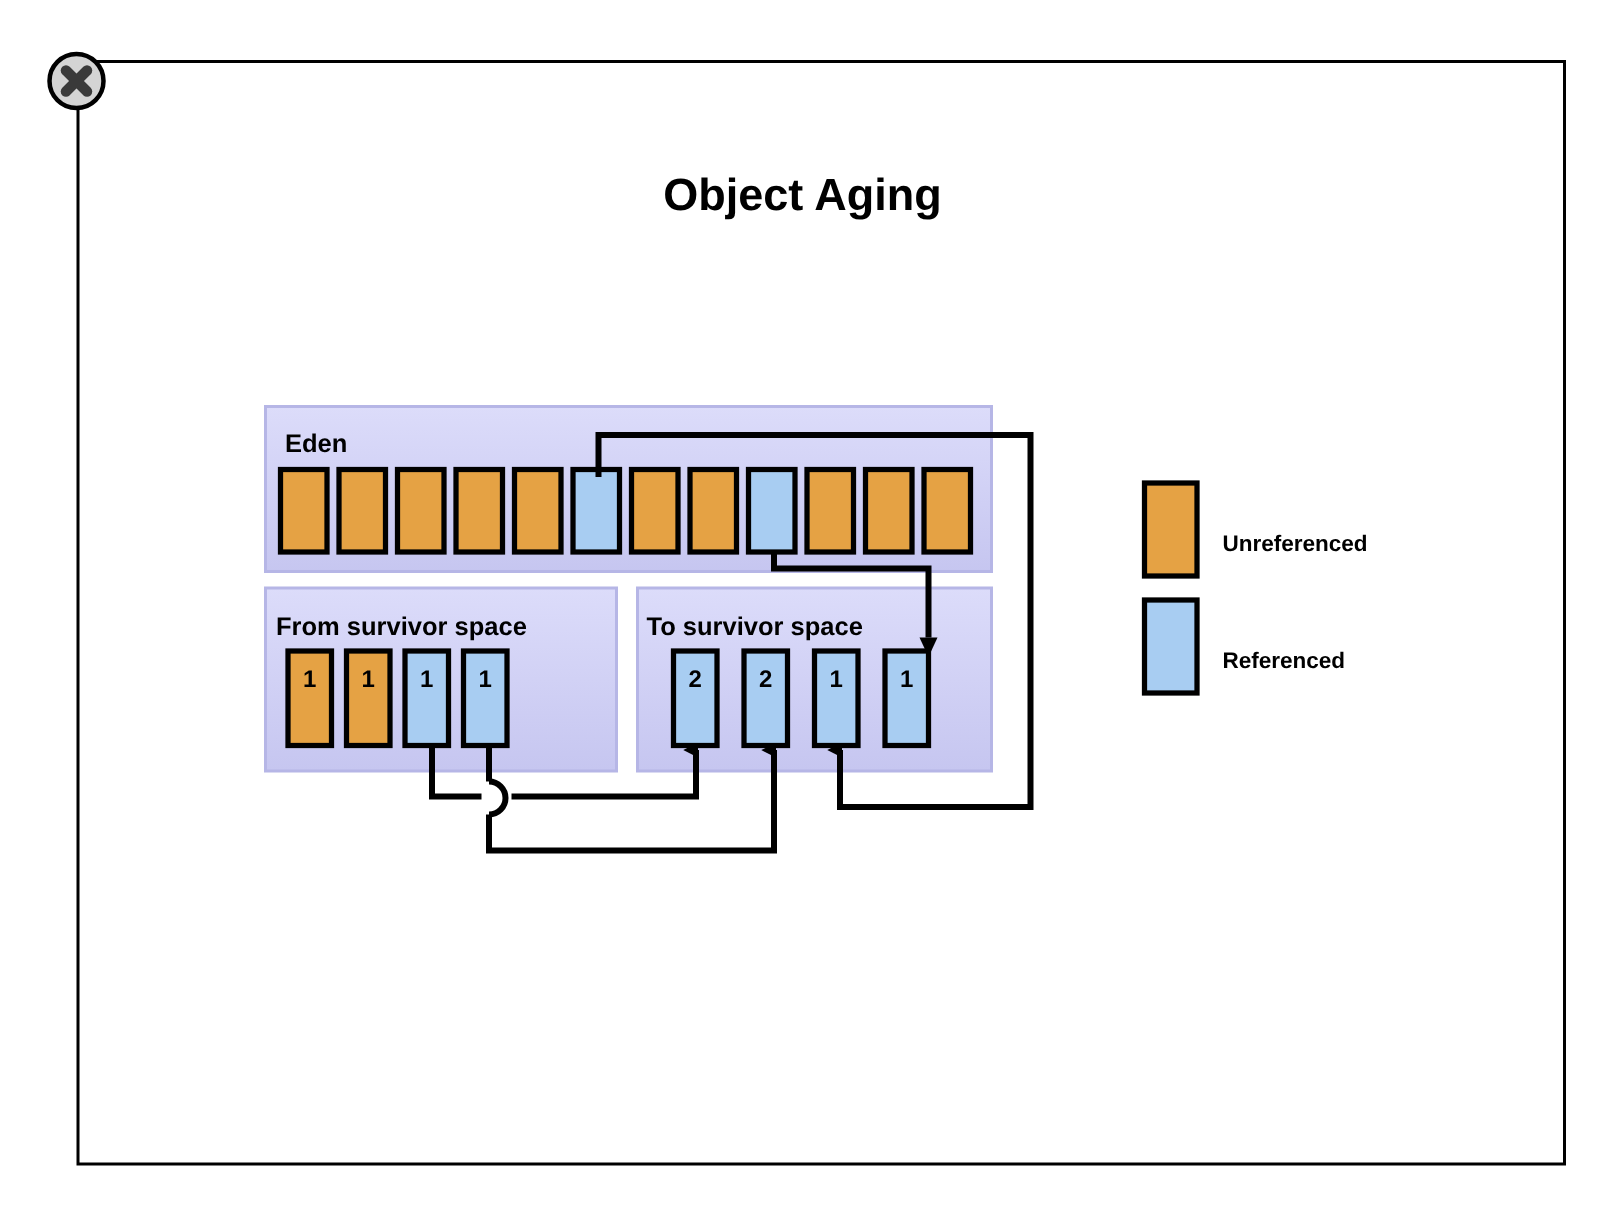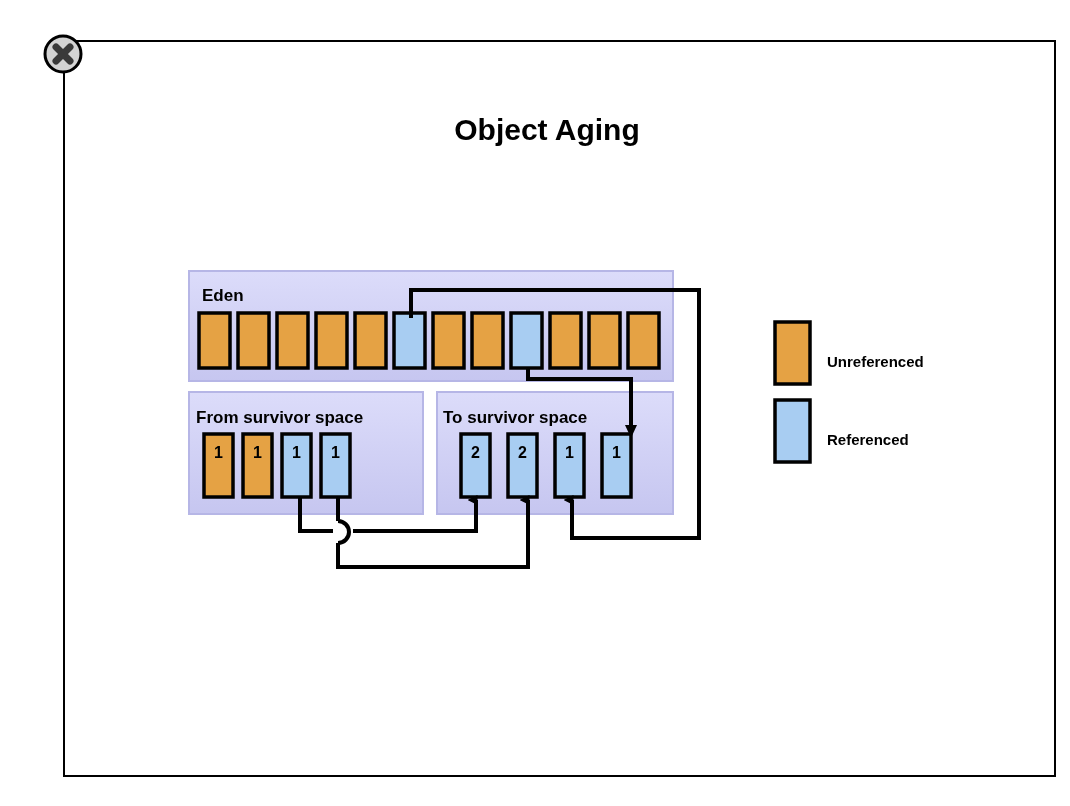--- a/index.html
+++ b/index.html
@@ -12,21 +12,20 @@
     height: 806px;
     font-family: "Liberation Sans", sans-serif;
     position: relative;
     overflow: hidden;
   }
   #stage {
     position: absolute;
     left: 0; top: 0;
     width: 888px;
     height: 806px;
-    padding-left: 12px;
   }
   svg { display: block; }
   .diagram-title {
     font-family: "Liberation Sans", sans-serif;
     font-weight: bold;
     font-size: 30px;
     fill: #000000;
   }
   .panel-label {
     font-family: "Liberation Sans", sans-serif;

